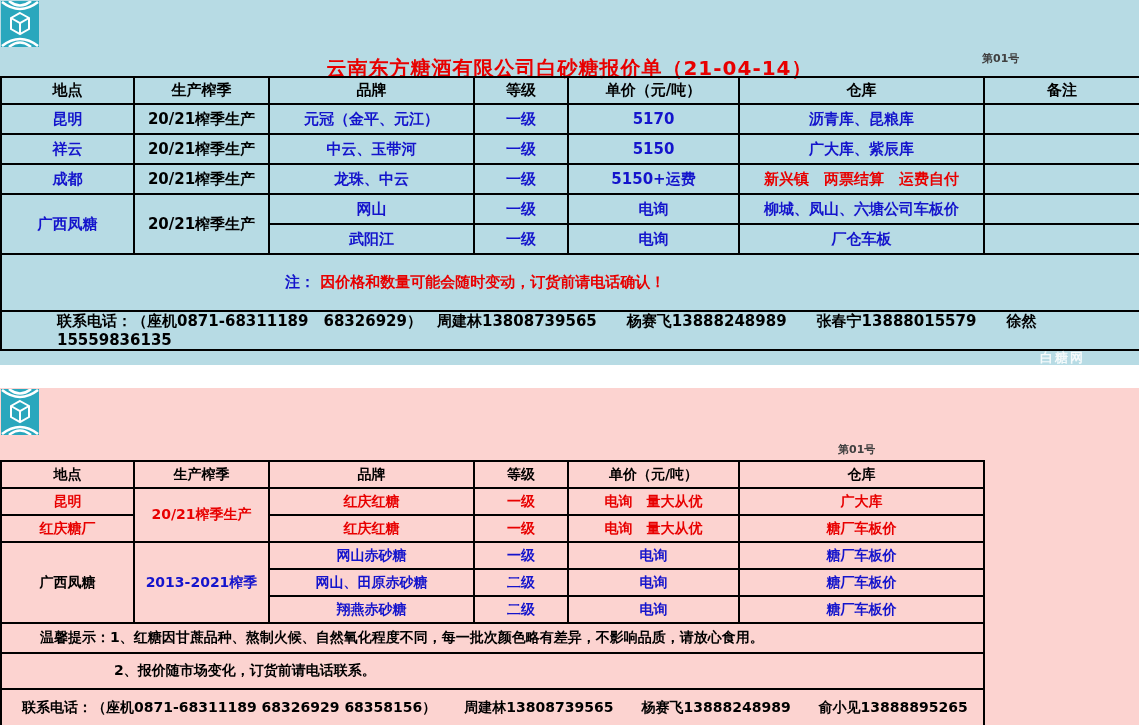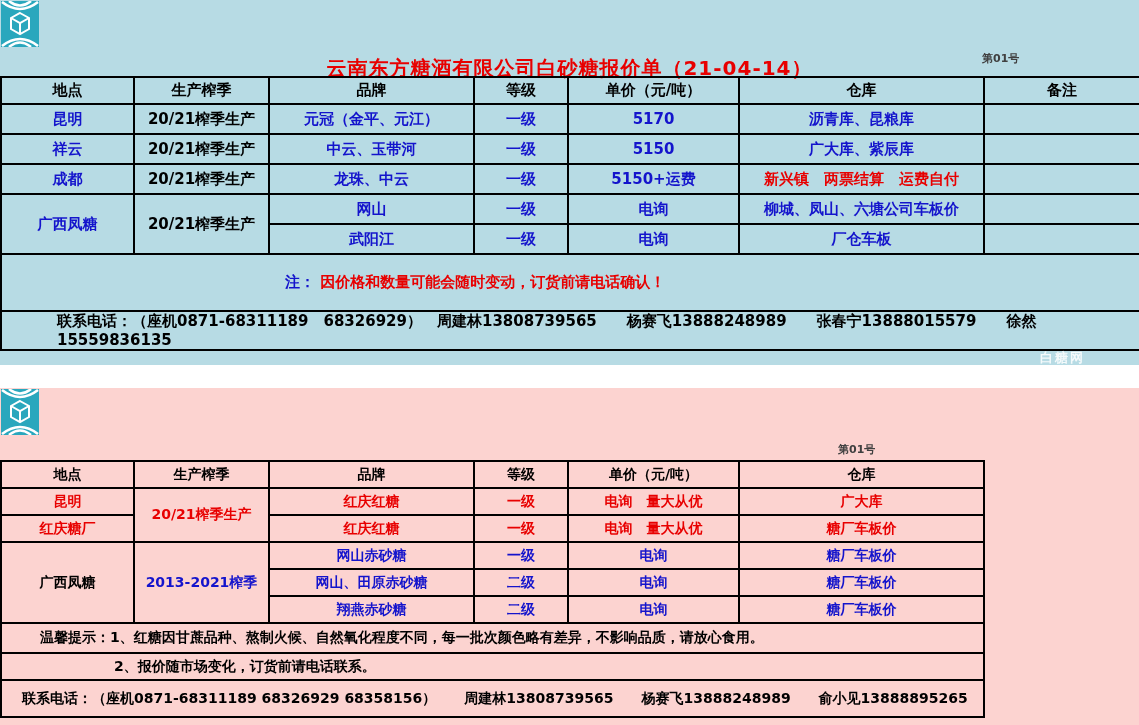--- a/index.html
+++ b/index.html
@@ -23,21 +23,21 @@
   table{position:absolute;left:0;border-collapse:collapse;table-layout:fixed;background:transparent;}
   .t1{top:76px;width:1139px;}
   .t2{top:72px;width:983px;}
   td,th{border:2px solid #000;text-align:center;vertical-align:middle;font-size:15px;padding:0 2px;overflow:hidden;}
   th{color:#000;}
   .t2 td,.t2 th{font-size:14px;}
   .c-b{color:var(--blue);}
   .c-r{color:var(--red);}
   .c-k{color:#000;}
   .h27{height:27px;} .h30{height:30px;} .h57{height:57px;} .h38{height:38px;}
-  .h35{height:30px;} .h29{height:27px;} .h37{height:37px;}
+  .h35{height:30px;} .h29{height:36px;} .h37{height:37px;}
   .left{text-align:left;}
   .note1-cell{padding-left:283px;}
   .contact1-cell{padding-left:55px;color:#000;}
   .tip1-cell{padding-left:38px;color:#000;font-size:15px;}
   .tip2-cell{padding-left:112px;color:#000;font-size:15px;}
   .contact2-cell{padding-left:20px;color:#000;font-size:15px;}
   .watermark{position:absolute;top:349px;left:1040px;font-size:13px;color:rgba(255,255,255,.85);letter-spacing:2px;}
 </style>
 </head>
 <body>

